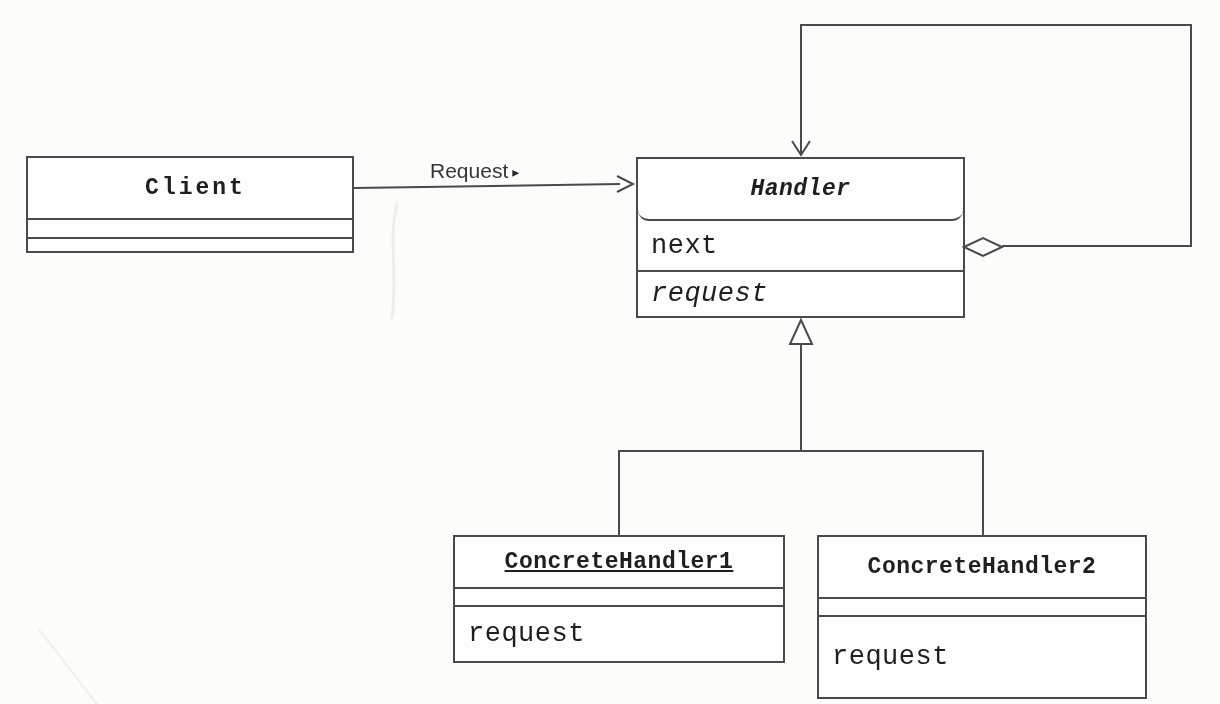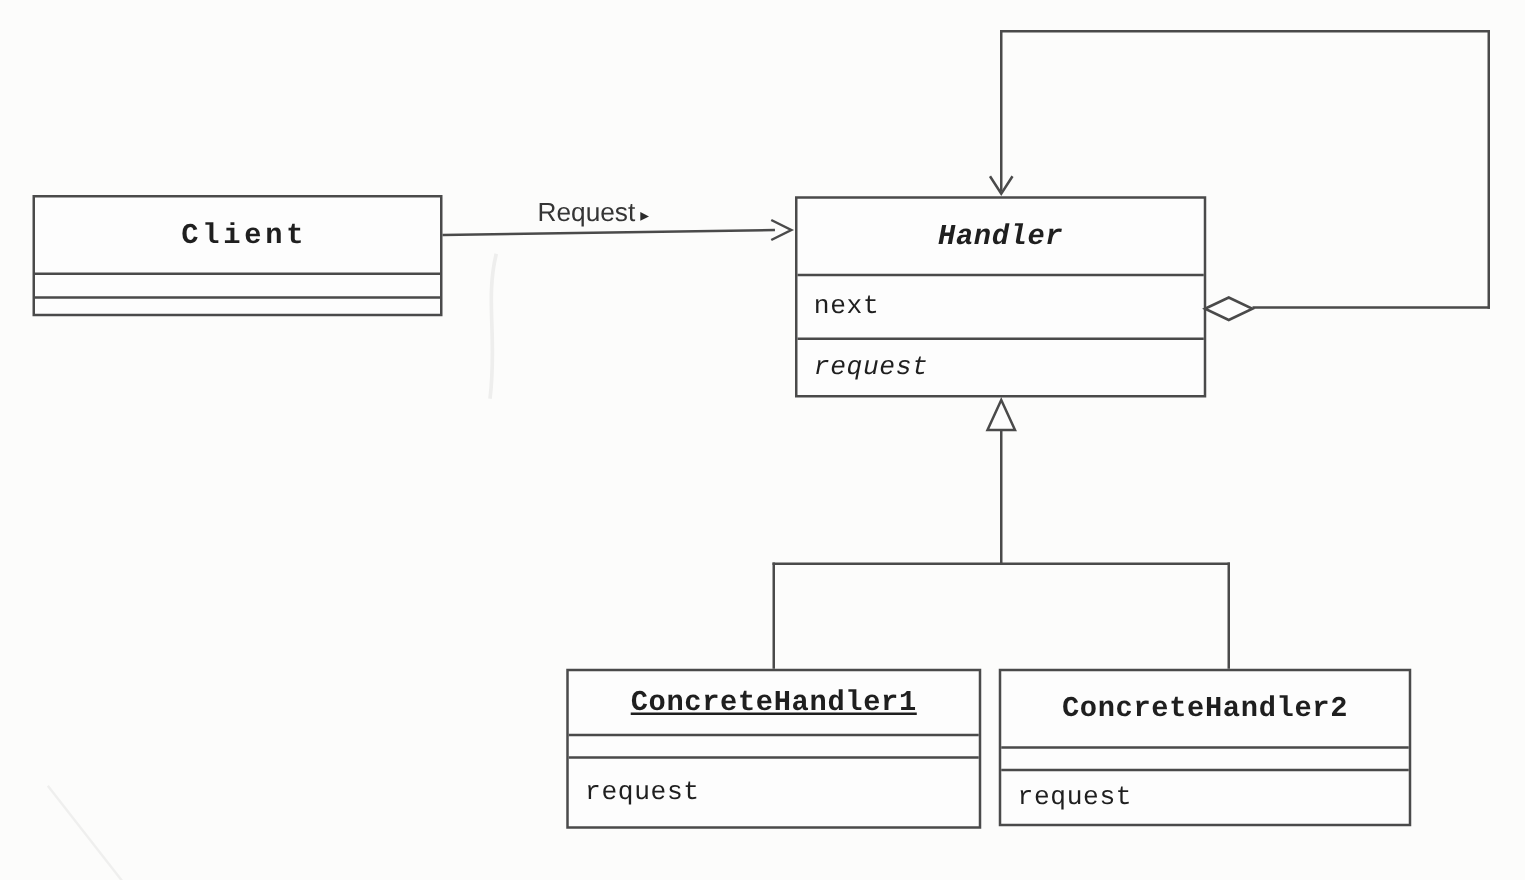--- a/index.html
+++ b/index.html
@@ -28,25 +28,25 @@
     font-weight: bold;
     font-size: 23px;
     color: var(--text);
   }
   .row { border-bottom: 2px solid var(--line); }
   .row:last-child { border-bottom: none; flex: 1 1 auto; }
   .member {
     display: flex;
     align-items: center;
     padding-left: 13px;
-    font-size: 21px;
+    font-size: 27px;
     color: var(--text);
     letter-spacing: 0.5px;
   }
-  .italic { font-style: italic; }
+  .italic { font-style: italic; border-radius: 11px; }
   .ls-wide { letter-spacing: 3px; padding-left: 11px; }
   .ls-slim { letter-spacing: 0.5px; }
 
   .line { position: absolute; background: var(--line); }
 
   .assoc-label {
     position: absolute;
     left: 430px; top: 159px;
     display: flex;
     align-items: center;
@@ -84,21 +84,21 @@
     <div class="row member" style="height:51px;">next</div>
     <div class="row member italic">request</div>
   </div>
 
   <div class="box" style="left:453px; top:535px; width:332px; height:128px;">
     <div class="title ls-slim" style="height:52px;text-decoration:underline;">ConcreteHandler1</div>
     <div class="row" style="height:18px;"></div>
     <div class="row member">request</div>
   </div>
 
-  <div class="box" style="left:799px; top:535px; width:330px; height:126px;justify-content:center;">
+  <div class="box" style="left:817px; top:535px; width:330px; height:164px;justify-content:center;">
     <div class="title ls-slim" style="height:62px;">ConcreteHandler2</div>
     <div class="row" style="height:18px;"></div>
     <div class="row member">request</div>
   </div>
 
   <div class="line" style="left:354px; top:187px; width:266px; height:2px; transform:rotate(-0.85deg); transform-origin:left center;"></div>
   <svg class="glyph" style="left:614px; top:173px;" width="22" height="22">
     <polyline points="3,3 19,11 3,19" fill="none" stroke="#4a4a4a" stroke-width="2"></polyline>
   </svg>
   <div class="assoc-label">

